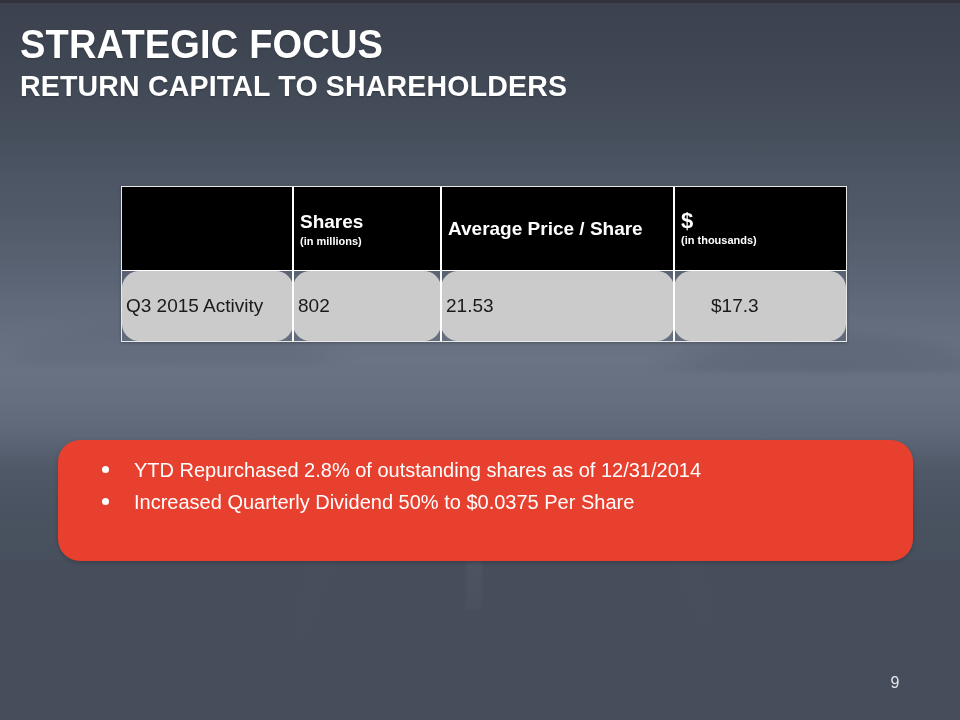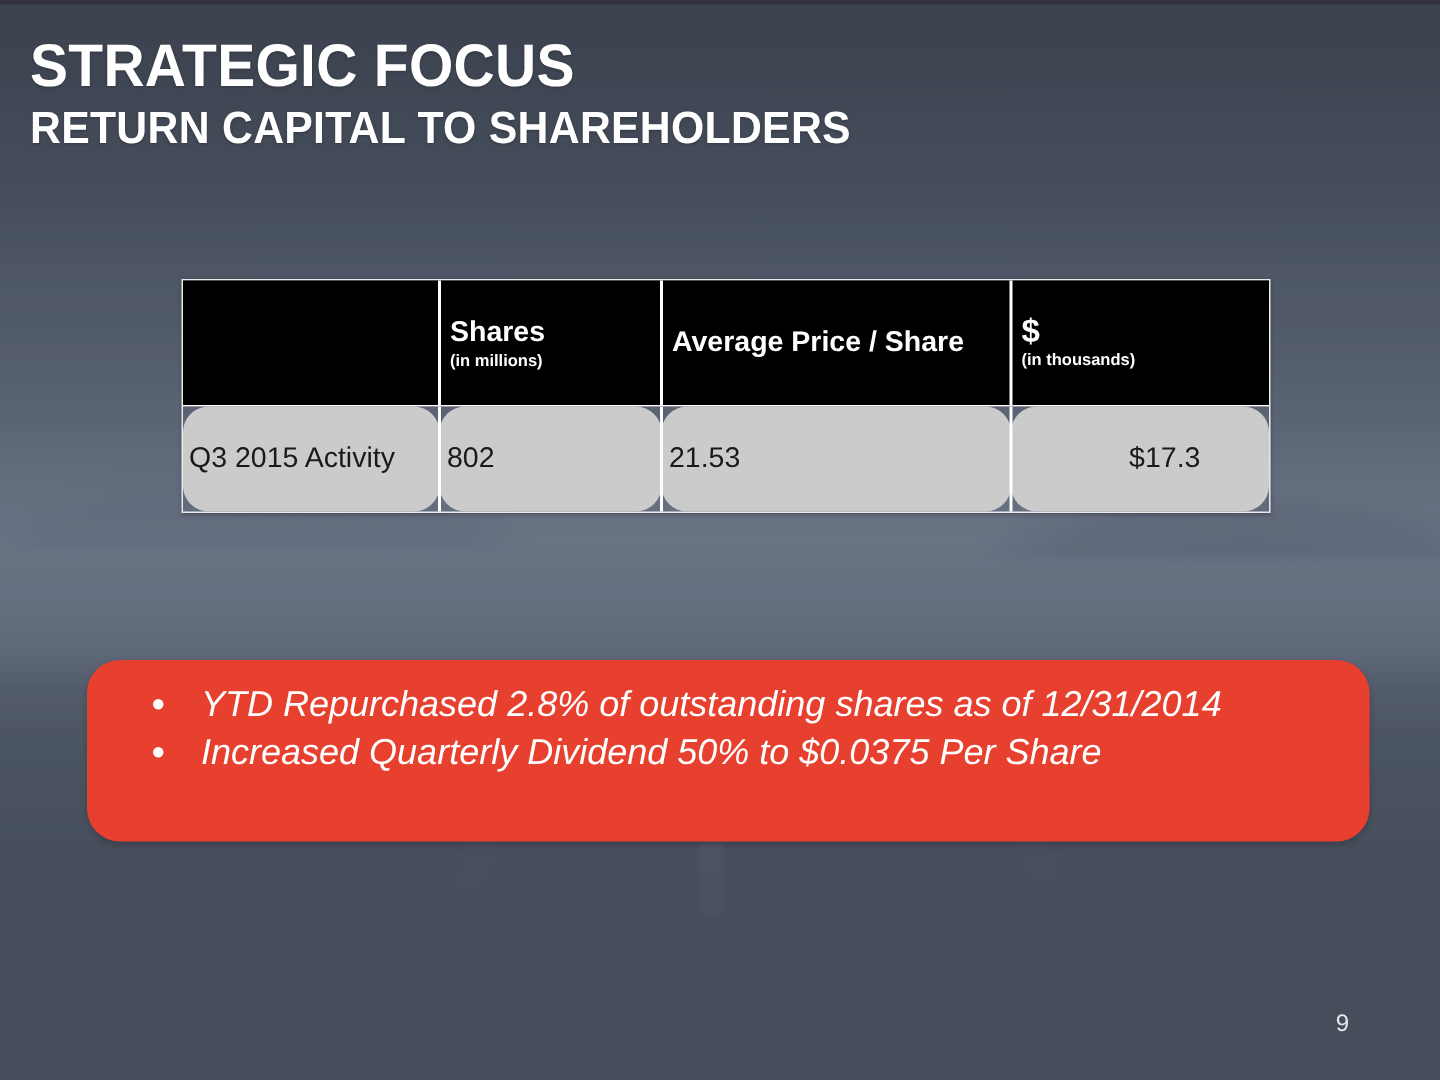--- a/index.html
+++ b/index.html
@@ -212,21 +212,21 @@
     vertical-align: middle;
     padding: 0 4px;
     height: 68px;
     border-radius: 17px;
   }
   table.data tbody td:last-child { border-right: none; }
   table.data tbody tr.r0 td { background: #cbcbcb; height: 70px; }
   table.data tbody tr.r1 td { background: #e7e7e7; height: 60px; }
   td.label { text-align: left; }
   td.num   { text-align: left; }
-  tr.r0 td.v-dollar { text-align: center; padding-left: 36px; }
+  tr.r0 td.v-dollar { text-align: left; padding-left: 36px; }
 
   
   .callout {
     position: absolute;
     left: 58px;
     top: 440px;
     width: 855px;
     height: 121px;
     background: #e8402f;
     border-radius: 22px;
@@ -235,25 +235,24 @@
     box-shadow: 0 2px 4px rgba(0,0,0,0.18);
   }
   .callout ul {
     list-style: none;
     margin: 0;
     padding: 0;
   }
   .callout li {
     position: relative;
     color: #ffffff;
-    font-size: 24px;
+    font-size: 20px;
     line-height: 32px;
     padding-left: 46px;
     white-space: nowrap;
-    font-style: italic;
   }
   .callout li .bullet {
     position: absolute;
     left: 14px;
     top: 12px;
     width: 7px;
     height: 7px;
     background: #ffffff;
     border-radius: 50%;
   }

